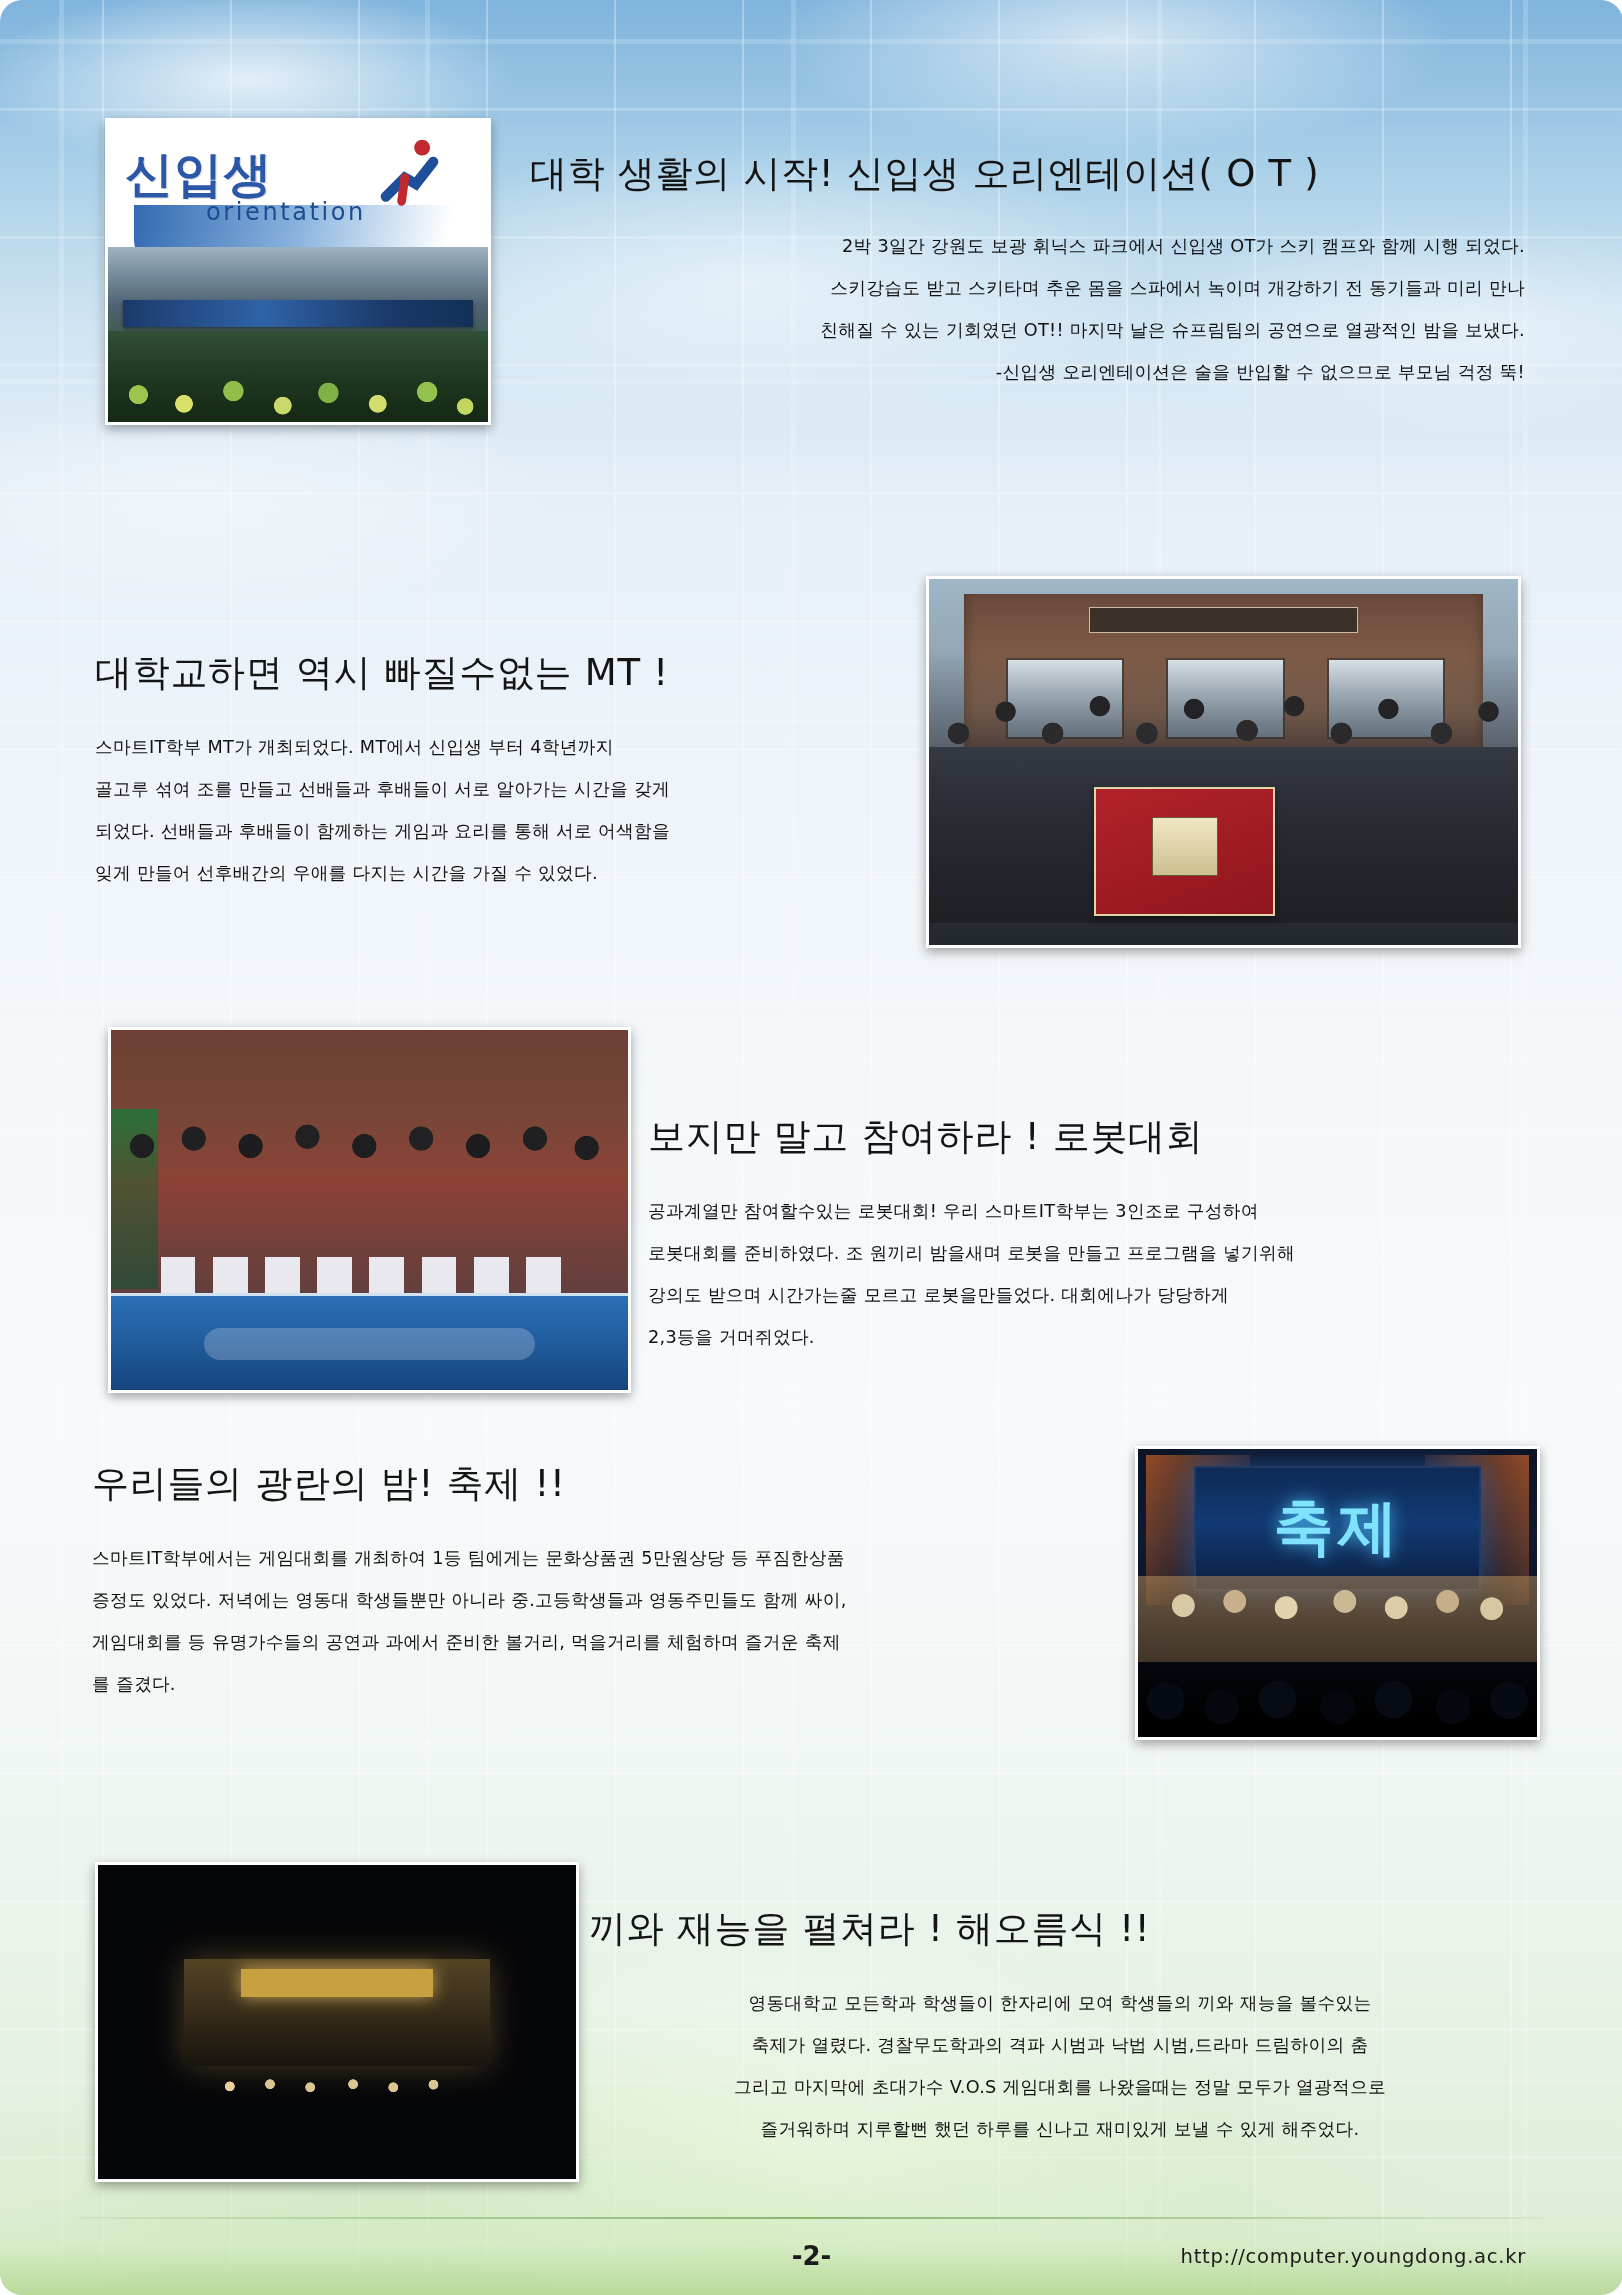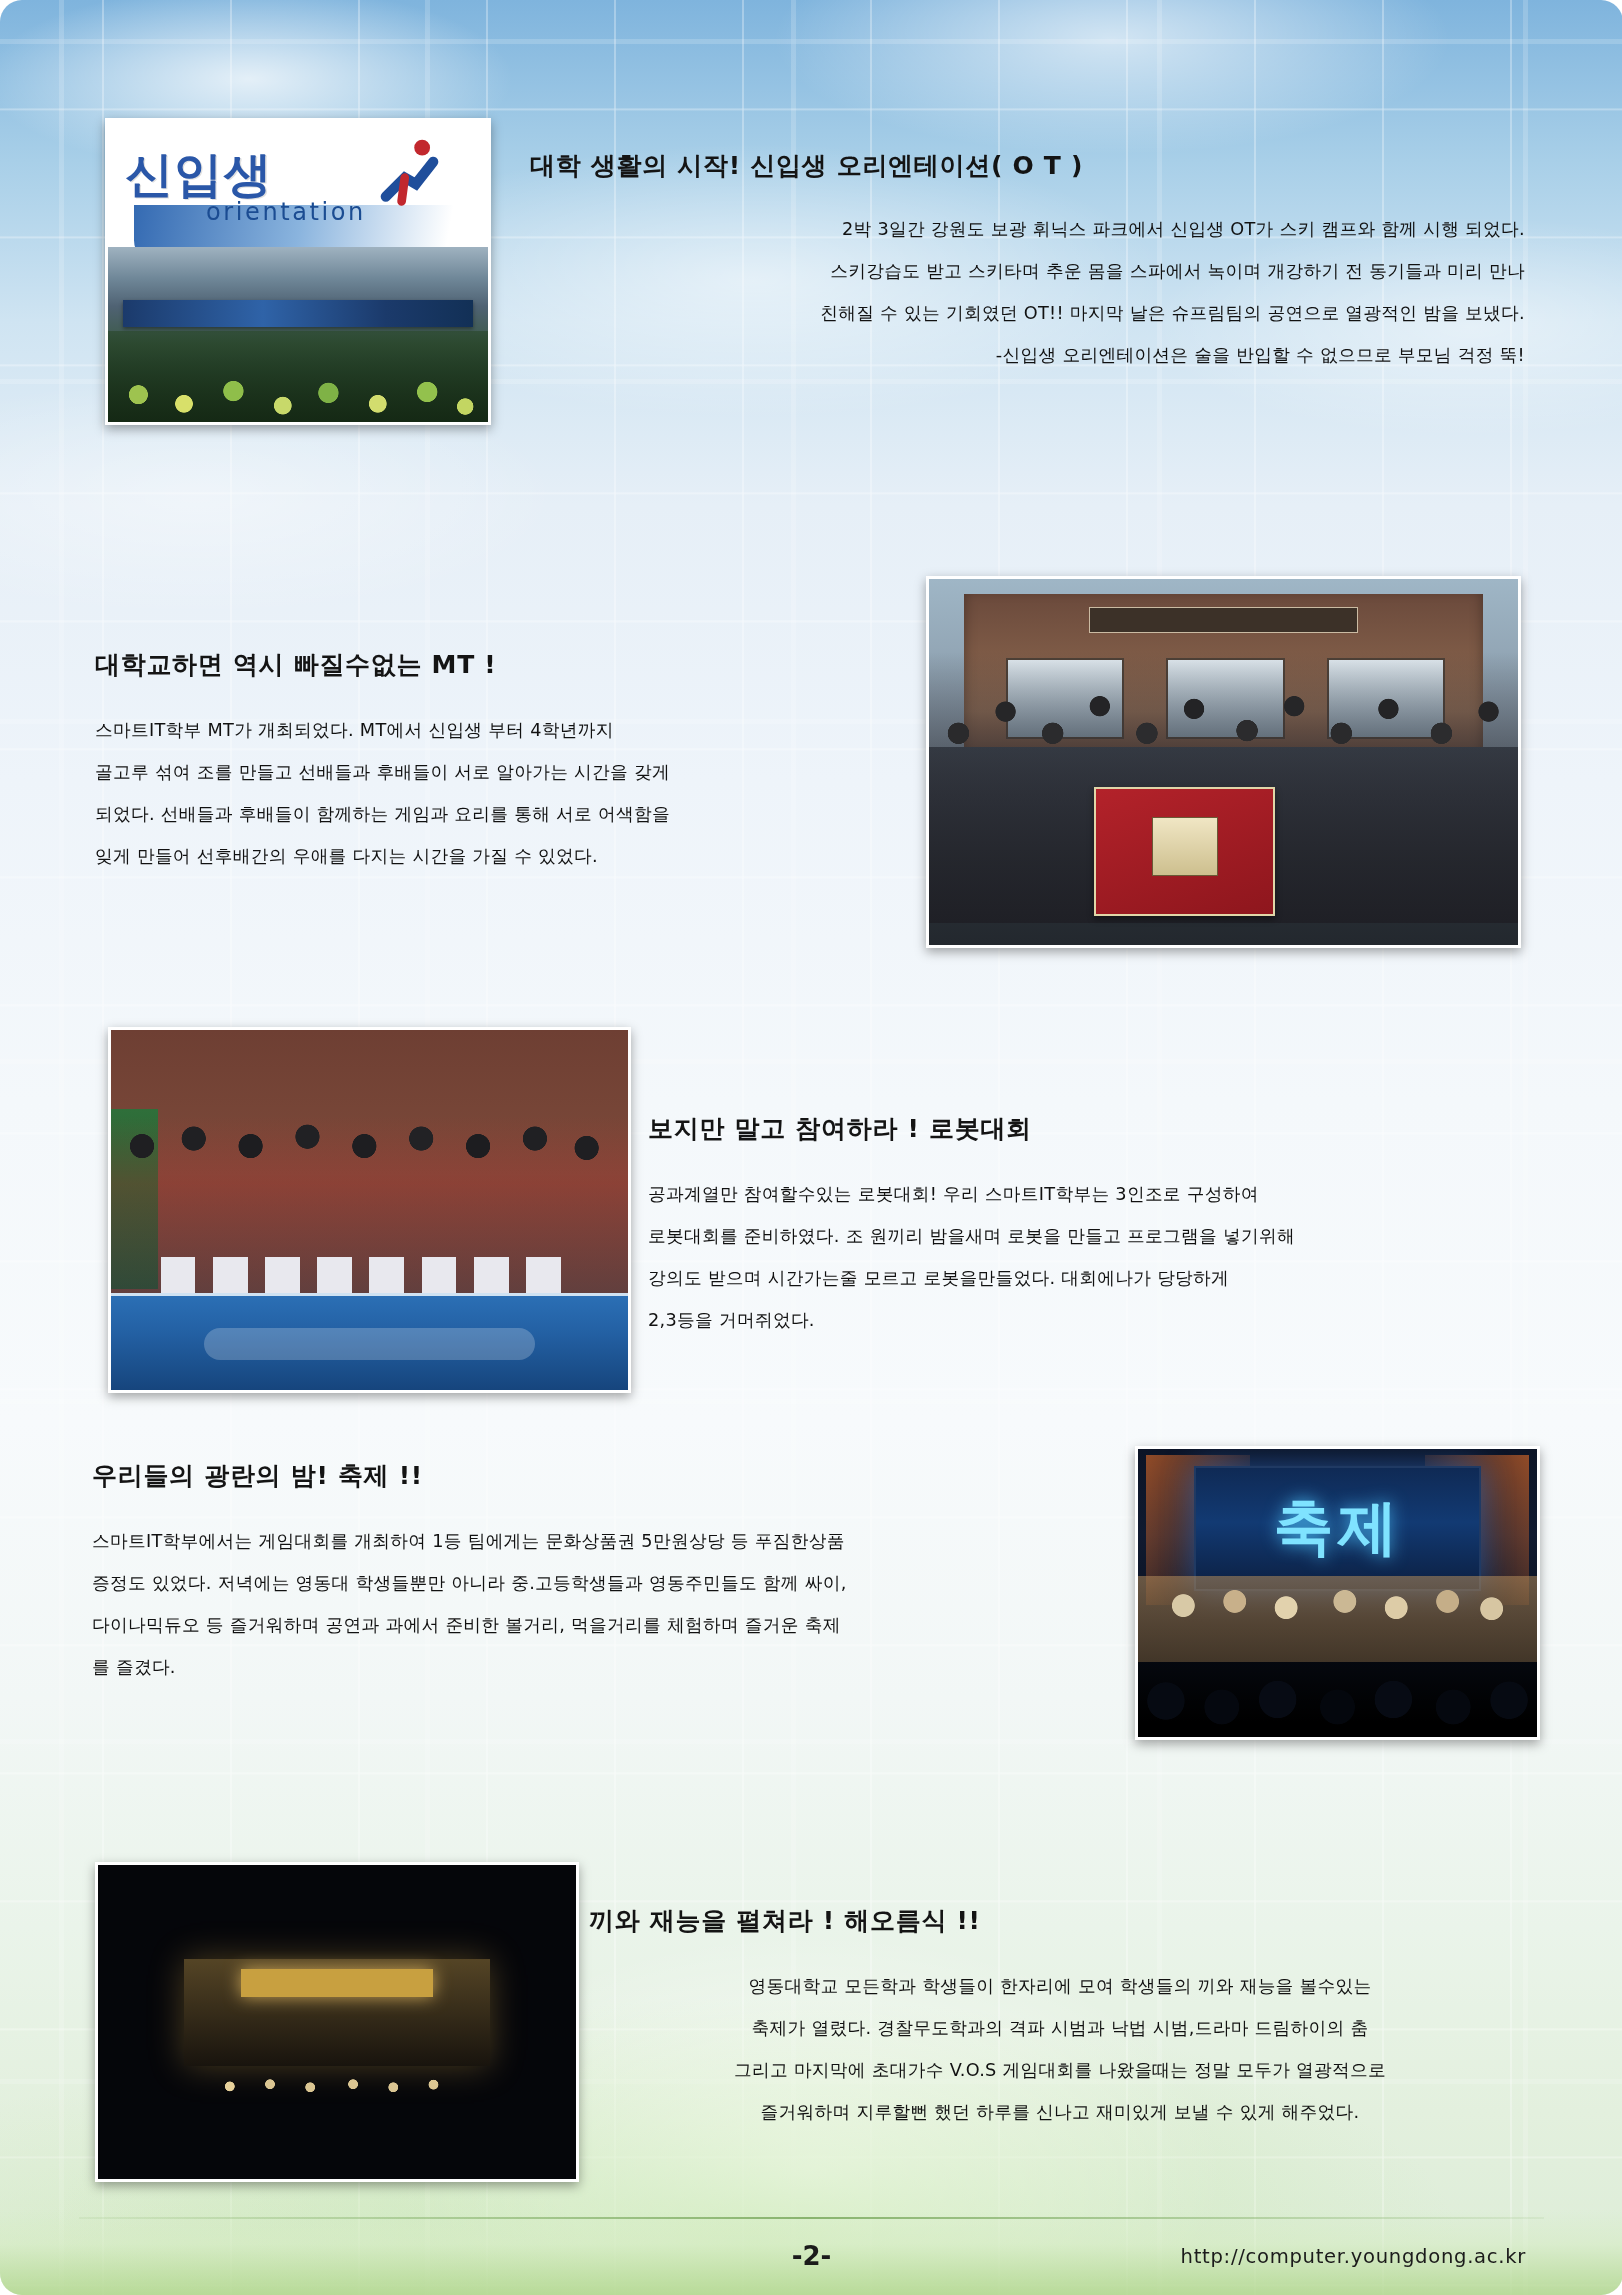--- a/index.html
+++ b/index.html
@@ -81,22 +81,22 @@
     background:
       radial-gradient(ellipse 982px 340px at 753px 537px, rgba(190,228,160,0.55), rgba(190,228,160,0) 72%),
       radial-gradient(ellipse 589px 275px at 170px 576px, rgba(205,232,180,0.45), rgba(205,232,180,0) 72%);
   }
 
   
   .block { position: absolute; }
 
   .heading {
     font-family: "DejaVu Sans", "Liberation Sans", sans-serif;
-    font-weight: bold;
-    font-size: 25px;
+    font-weight: normal;
+    font-size: 37px;
     color: #141414;
     letter-spacing: 0.7px;
     white-space: nowrap;
   }
   .body-text {
     font-family: "DejaVu Sans", "Liberation Sans", sans-serif;
     font-size: 17.7px;
     color: #111111;
     line-height: 42px;
     letter-spacing: 0.3px;
@@ -469,21 +469,21 @@
       <div class="fs-performers"></div>
       <div class="fs-audience"></div>
     </div>
   </div>
 
   <div class="block" style="left:92px; top:1459px; width:1021px;">
     <div class="heading">우리들의  광란의 밤! 축제 !!</div>
     <div class="body-text" style="margin-top:27.5px;">
       <p>스마트IT학부에서는 게임대회를 개최하여 1등 팀에게는 문화상품권 5만원상당 등 푸짐한상품</p>
       <p>증정도 있었다. 저녁에는 영동대 학생들뿐만 아니라 중.고등학생들과 영동주민들도 함께 싸이,</p>
-      <p>다이나믹듀오 등 즐거워하며 공연과 과에서 준비한 볼거리, 먹을거리를 체험하며 즐거운 축제</p>
+      <p>게임대회를 등 유명가수들의 공연과 과에서 준비한 볼거리, 먹을거리를 체험하며 즐거운 축제</p>
       <p>를 즐겼다.</p>
     </div>
   </div>
 
   <div class="photo" style="left:95px; top:1862px; width:478px; height:314px;">
     <div class="inner">
       <div class="ho-bg"></div>
       <div class="ho-stage"></div>
       <div class="ho-banner"></div>
       <div class="ho-figures"></div>

